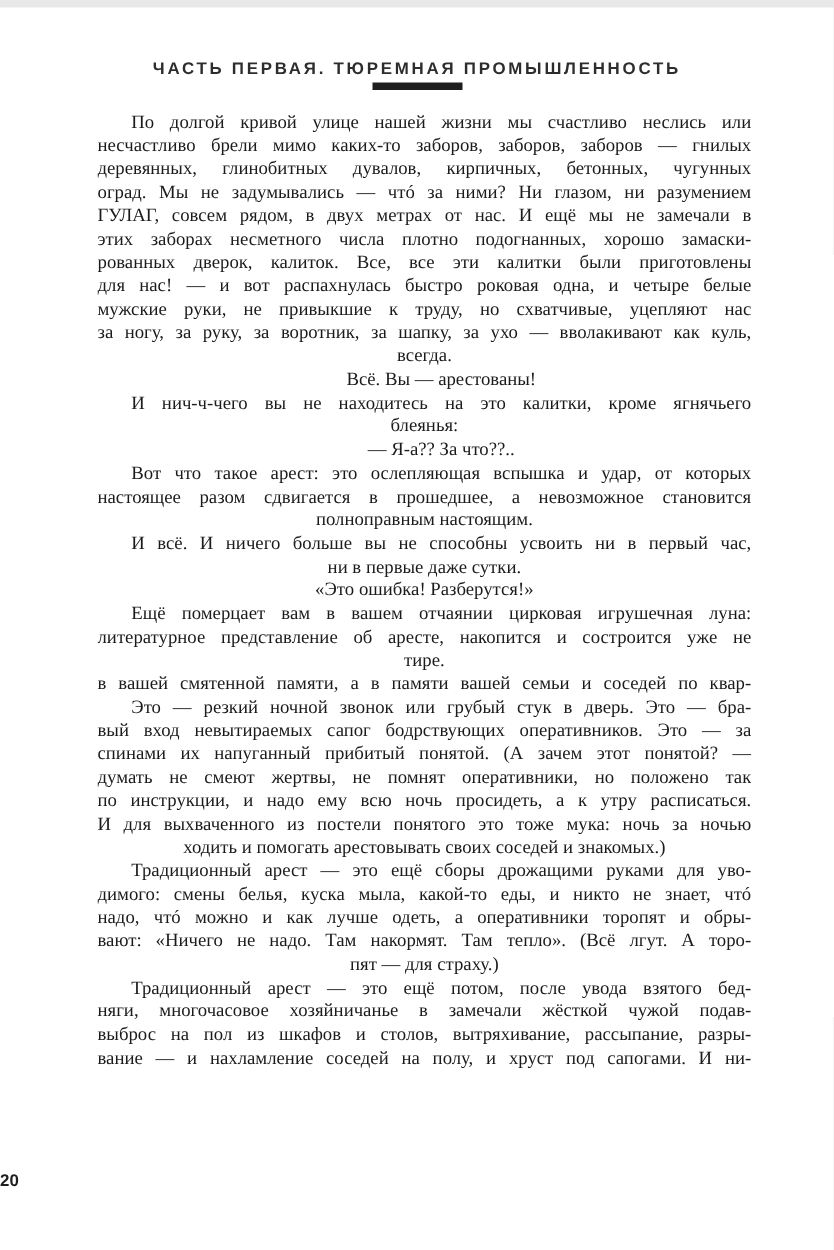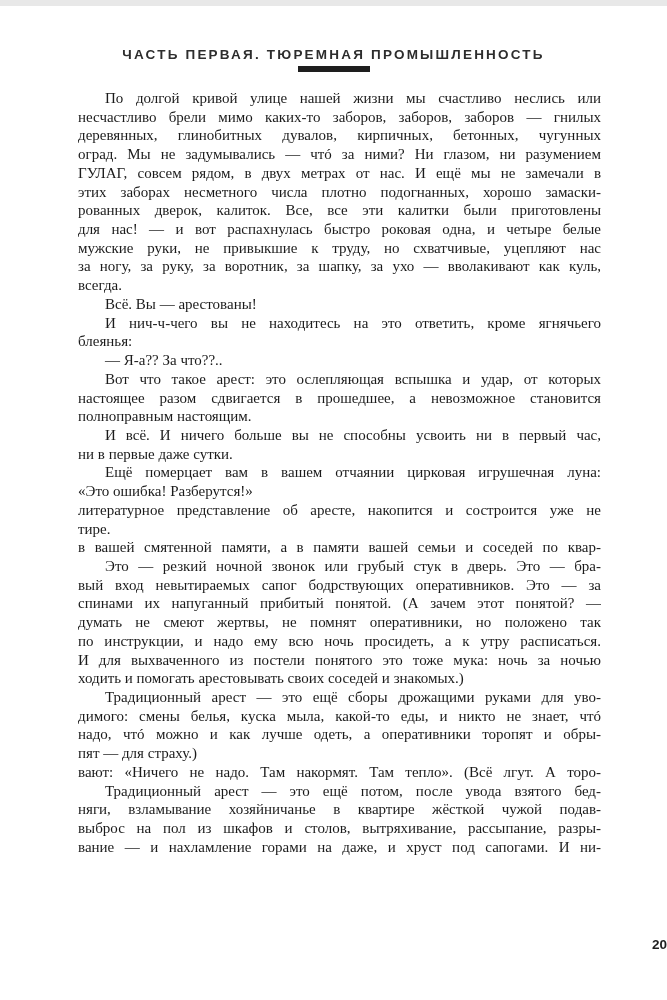--- a/index.html
+++ b/index.html
@@ -39,36 +39,36 @@
     left: 78px;
     width: 523px;
   }
   .line {
     font-family: "Liberation Serif", serif;
     font-size: 15px;
     line-height: 18.72px;
     height: 18.72px;
     overflow: hidden;
     color: #1b1b1b;
-    text-align: left;
+    text-align: center;
     white-space: normal;
   }
   .line.just {
     text-align: justify;
     text-align-last: justify;
   }
   .line.indent {
     text-indent: 27px;
   }
   .page-number {
     position: absolute;
     top: 931px;
     left: 0;
     width: 667px;
-    text-align: right;
+    text-align: left;
     font-family: "Liberation Sans", sans-serif;
     font-size: 13.5px;
     font-weight: 700;
     color: #1e1e1e;
   }
 </style>
 </head>
 <body>
 
 <div class="page">
@@ -80,44 +80,44 @@
       <div class="line just">деревянных, глинобитных дувалов, кирпичных, бетонных, чугунных</div>
       <div class="line just">оград. Мы не задумывались — чтó за ними? Ни глазом, ни разумением</div>
       <div class="line just">ГУЛАГ, совсем рядом, в двух метрах от нас. И ещё мы не замечали в</div>
       <div class="line just">этих заборах несметного числа плотно подогнанных, хорошо замаски-</div>
       <div class="line just">рованных дверок, калиток. Все, все эти калитки были приготовлены</div>
       <div class="line just">для нас! — и вот распахнулась быстро роковая одна, и четыре белые</div>
       <div class="line just">мужские руки, не привыкшие к труду, но схватчивые, уцепляют нас</div>
       <div class="line just">за ногу, за руку, за воротник, за шапку, за ухо — вволакивают как куль,</div>
       <div class="line">всегда.</div>
       <div class="line indent">Всё. Вы — арестованы!</div>
-      <div class="line indent just">И нич-ч-чего вы не находитесь на это ответить, кроме ягнячьего</div>
+      <div class="line indent just">И нич-ч-чего вы не находитесь на это калитки, кроме ягнячьего</div>
       <div class="line">блеянья:</div>
       <div class="line indent">— Я-а?? За что??..</div>
       <div class="line indent just">Вот что такое арест: это ослепляющая вспышка и удар, от которых</div>
       <div class="line just">настоящее разом сдвигается в прошедшее, а невозможное становится</div>
       <div class="line">полноправным настоящим.</div>
       <div class="line indent just">И всё. И ничего больше вы не способны усвоить ни в первый час,</div>
       <div class="line">ни в первые даже сутки.</div>
+      <div class="line">«Это ошибка! Разберутся!»</div>
       <div class="line indent just">Ещё померцает вам в вашем отчаянии цирковая игрушечная луна:</div>
-      <div class="line">«Это ошибка! Разберутся!»</div>
       <div class="line just">литературное представление об аресте, накопится и состроится уже не</div>
       <div class="line">тире.</div>
       <div class="line just">в вашей смятенной памяти, а в памяти вашей семьи и соседей по квар-</div>
       <div class="line indent just">Это — резкий ночной звонок или грубый стук в дверь. Это — бра-</div>
       <div class="line just">вый вход невытираемых сапог бодрствующих оперативников. Это — за</div>
       <div class="line just">спинами их напуганный прибитый понятой. (А зачем этот понятой? —</div>
       <div class="line just">думать не смеют жертвы, не помнят оперативники, но положено так</div>
       <div class="line just">по инструкции, и надо ему всю ночь просидеть, а к утру расписаться.</div>
       <div class="line just">И для выхваченного из постели понятого это тоже мука: ночь за ночью</div>
       <div class="line">ходить и помогать арестовывать своих соседей и знакомых.)</div>
       <div class="line indent just">Традиционный арест — это ещё сборы дрожащими руками для уво-</div>
       <div class="line just">димого: смены белья, куска мыла, какой-то еды, и никто не знает, чтó</div>
       <div class="line just">надо, чтó можно и как лучше одеть, а оперативники торопят и обры-</div>
+      <div class="line just">вают: «Ничего не надо. Там накормят. Там тепло». (Всё лгут. А торо-</div>
       <div class="line">пят — для страху.)</div>
-      <div class="line just">вают: «Ничего не надо. Там накормят. Там тепло». (Всё лгут. А торо-</div>
       <div class="line indent just">Традиционный арест — это ещё потом, после увода взятого бед-</div>
-      <div class="line just">няги, взламывание хозяйничанье в квартире жёсткой чужой подав-</div>
+      <div class="line just">няги, многочасовое хозяйничанье в замечали жёсткой чужой подав-</div>
       <div class="line just">выброс на пол из шкафов и столов, вытряхивание, рассыпание, разры-</div>
-      <div class="line just">вание — и нахламление горами на даже, и хруст под сапогами. И ни-</div>
+      <div class="line just">вание — и нахламление соседей на полу, и хруст под сапогами. И ни-</div>
     </div>
   <div class="page-number">20</div>
 </div>
 
 </body></html>

